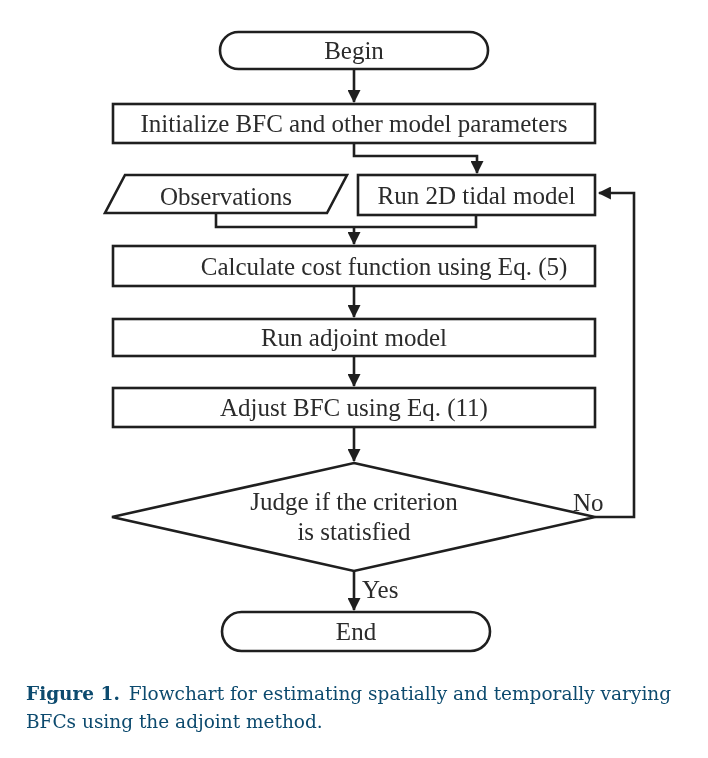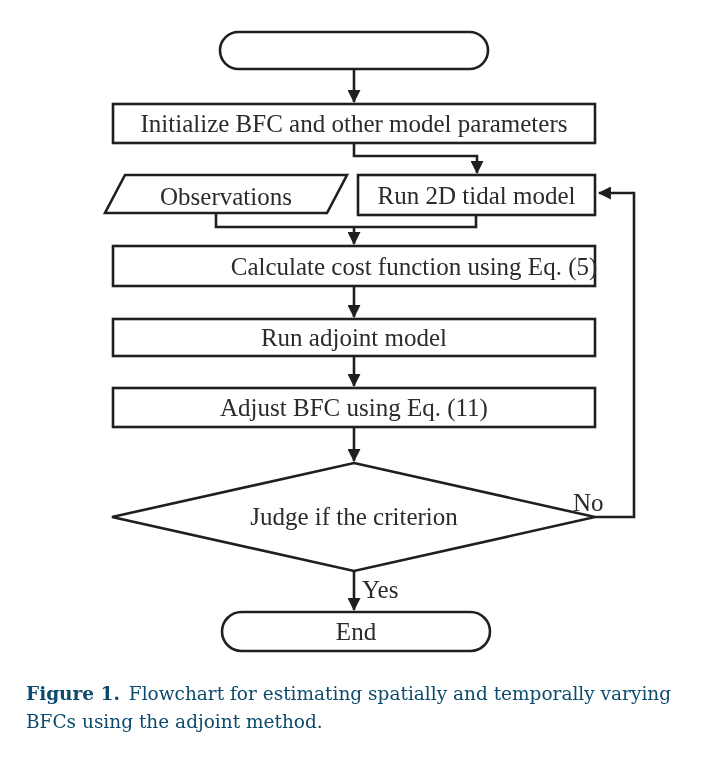--- a/index.html
+++ b/index.html
@@ -85,35 +85,37 @@
       <polygon points="125,175 347,175 327,213 105,213" fill="#ffffff"></polygon>
       <rect x="358" y="175" width="237" height="40" fill="#ffffff"></rect>
       <rect x="113" y="246" width="482" height="40" fill="#ffffff"></rect>
       <rect x="113" y="319" width="482" height="37" fill="#ffffff"></rect>
       <rect x="113" y="388" width="482" height="39" fill="#ffffff"></rect>
       <polygon points="354,463 595,517 354,571 112,517" fill="#ffffff"></polygon>
       <rect x="222" y="612" width="268" height="39" rx="19.5" ry="19.5" fill="#ffffff"></rect>
     </g>
   </svg>
 
+  <div class="node-label" style="left:220px; top:32px; width:268px; height:37px;">Begin</div>
 
   <div class="node-label" style="left:113px; top:104px; width:482px; height:39px;">Initialize BFC and other model parameters</div>
 
   <div class="node-label" style="left:115px; top:175px; width:222px; height:42px;">Observations</div>
 
   <div class="node-label" style="left:358px; top:175px; width:237px; height:40px;">Run 2D tidal model</div>
 
-  <div class="node-label" style="left:126px; top:246px; width:576px; height:40px;">Calculate cost function using Eq. (5)</div>
+  <div class="node-label" style="left:96px; top:246px; width:576px; height:40px;">Calculate cost function using Eq. (5)</div>
 
   <div class="node-label" style="left:113px; top:319px; width:482px; height:37px;">Run adjoint model</div>
 
   <div class="node-label" style="left:113px; top:388px; width:482px; height:39px;">Adjust BFC using Eq. (11)</div>
 
   <div class="node-label multiline" style="left:154px; top:487px; width:400px; height:60px; flex-direction:column;">
     <div>Judge if the criterion</div>
+    <div>is statisfied</div>
   </div>
 
   <div class="node-label" style="left:222px; top:612px; width:268px; height:39px;">End</div>
 
   <div class="edge-label" style="left:362px; top:576px;">Yes</div>
 
   <div class="edge-label" style="left:573px; top:489px;">No</div>
 
   <div class="caption">
     <span class="cap-label">Figure 1.</span><span>Flowchart for estimating spatially and temporally varying BFCs using the adjoint method.</span>

